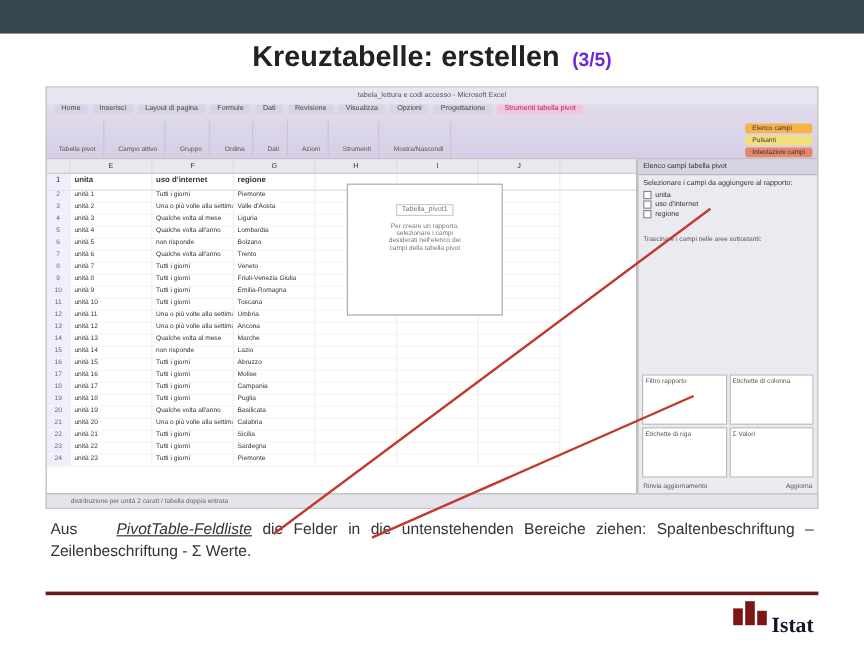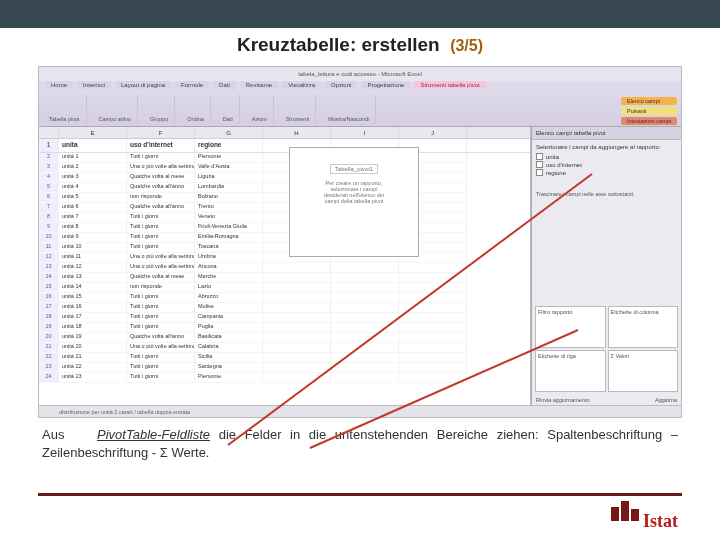--- a/index.html
+++ b/index.html
@@ -1,20 +1,20 @@
 <!DOCTYPE html>
 <html><head>
 <meta charset="utf-8">
 <style>
   * { box-sizing: border-box; margin: 0; padding: 0; }
   body { width: 720px; height: 540px; font-family: Verdana, Arial, sans-serif; background: #fff; position: relative; overflow: hidden; }
   .top-bar { height: 28px; background: #37474f; }
   .title-row { text-align: center; padding: 6px 0 4px; }
-  .title { font-size: 19px; font-weight: bold; color: #222; display: inline; }
-  .subtitle { font-size: 16px; font-weight: bold; color: #a16207; display: inline; margin-left: 6px; }
+  .title { font-size: 24px; font-weight: bold; color: #222; display: inline; }
+  .subtitle { font-size: 16px; font-weight: bold; color: #6d28d9; display: inline; margin-left: 6px; }
   .screenshot { margin: 6px 38px 6px 38px; height: 352px; border: 1px solid #bbb; background: #f0f0f0; position: relative; font-size: 7px; color: #333; overflow: hidden; }
   .ribbon-area { height: 60px; background: linear-gradient(#e5e1ee,#d5cee5); border-bottom: 1px solid #aaa; position: relative; }
   .win-title { position:absolute; top:0; left:0; right:0; height:14px; background:#e8e4f0; text-align:center; line-height:14px; font-size:6px; color:#555; }
   .tabs { position:absolute; top:14px; left:6px; display:flex; gap:4px; font-size:6px; }
   .tab { padding: 1px 6px; background:#d9d3e6; border-radius:3px 3px 0 0; color:#444; }
   .tab.active { background:#f5c6d9; color:#a02a5f; }
   .ribbon-groups { position:absolute; top:28px; left:4px; right:4px; bottom:2px; display:flex; gap:6px; }
   .rgroup { flex:0 0 auto; padding:2px 6px; border-right:1px solid #c9c2d8; display:flex; flex-direction:column; justify-content:flex-end; font-size:5.5px; color:#555; }
   .rgroup span { white-space:nowrap; }
   .btn-right { position:absolute; right:4px; top:30px; display:flex; flex-direction:column; gap:2px; }
@@ -46,21 +46,21 @@
   .fp-zone { background:#fff; border:1px solid #bbb; height:42px; padding:2px; font-size:5.5px; color:#555; }
   .fp-footer { padding:2px 4px; font-size:5.5px; display:flex; justify-content:space-between; color:#555; }
   .sheet-tabs { position:absolute; bottom:0; left:0; right:0; height:12px; background:#e4e4ea; border-top:1px solid #bbb; font-size:5.5px; padding-left:20px; line-height:12px; color:#666; }
   svg.arrows { position:absolute; top:0; left:0; pointer-events:none; }
   .caption { margin: 8px 42px 0; font-size: 13px; color: #333; line-height: 1.4; text-align: justify; }
   .caption .k { font-style: italic; text-decoration: underline; margin-left: 24px; }
   .bottom-rule { position:absolute; left:38px; right:38px; bottom:44px; height:3px; background:#6a1a1a; }
   .logo { position:absolute; right:42px; bottom:8px; display:flex; align-items:center; gap:4px; }
   .logo-bars { display:flex; gap:2px; align-items:flex-end; }
   .logo-bars span { display:block; width:8px; background:#7a1616; }
-  .logo-text { font-size:18px; font-weight:bold; color:#b91c1c; font-family: Georgia, serif; margin-top: 22px; }
+  .logo-text { font-size:18px; font-weight:bold; color:#0f172a; font-family: Georgia, serif; margin-top: 22px; }
 </style>
 </head>
 <body>
 
 <div class="top-bar"></div>
 
 <div class="title-row">
   <span class="title">Kreuztabelle: erstellen</span>
   <span class="subtitle">(3/5)</span>
 </div>

